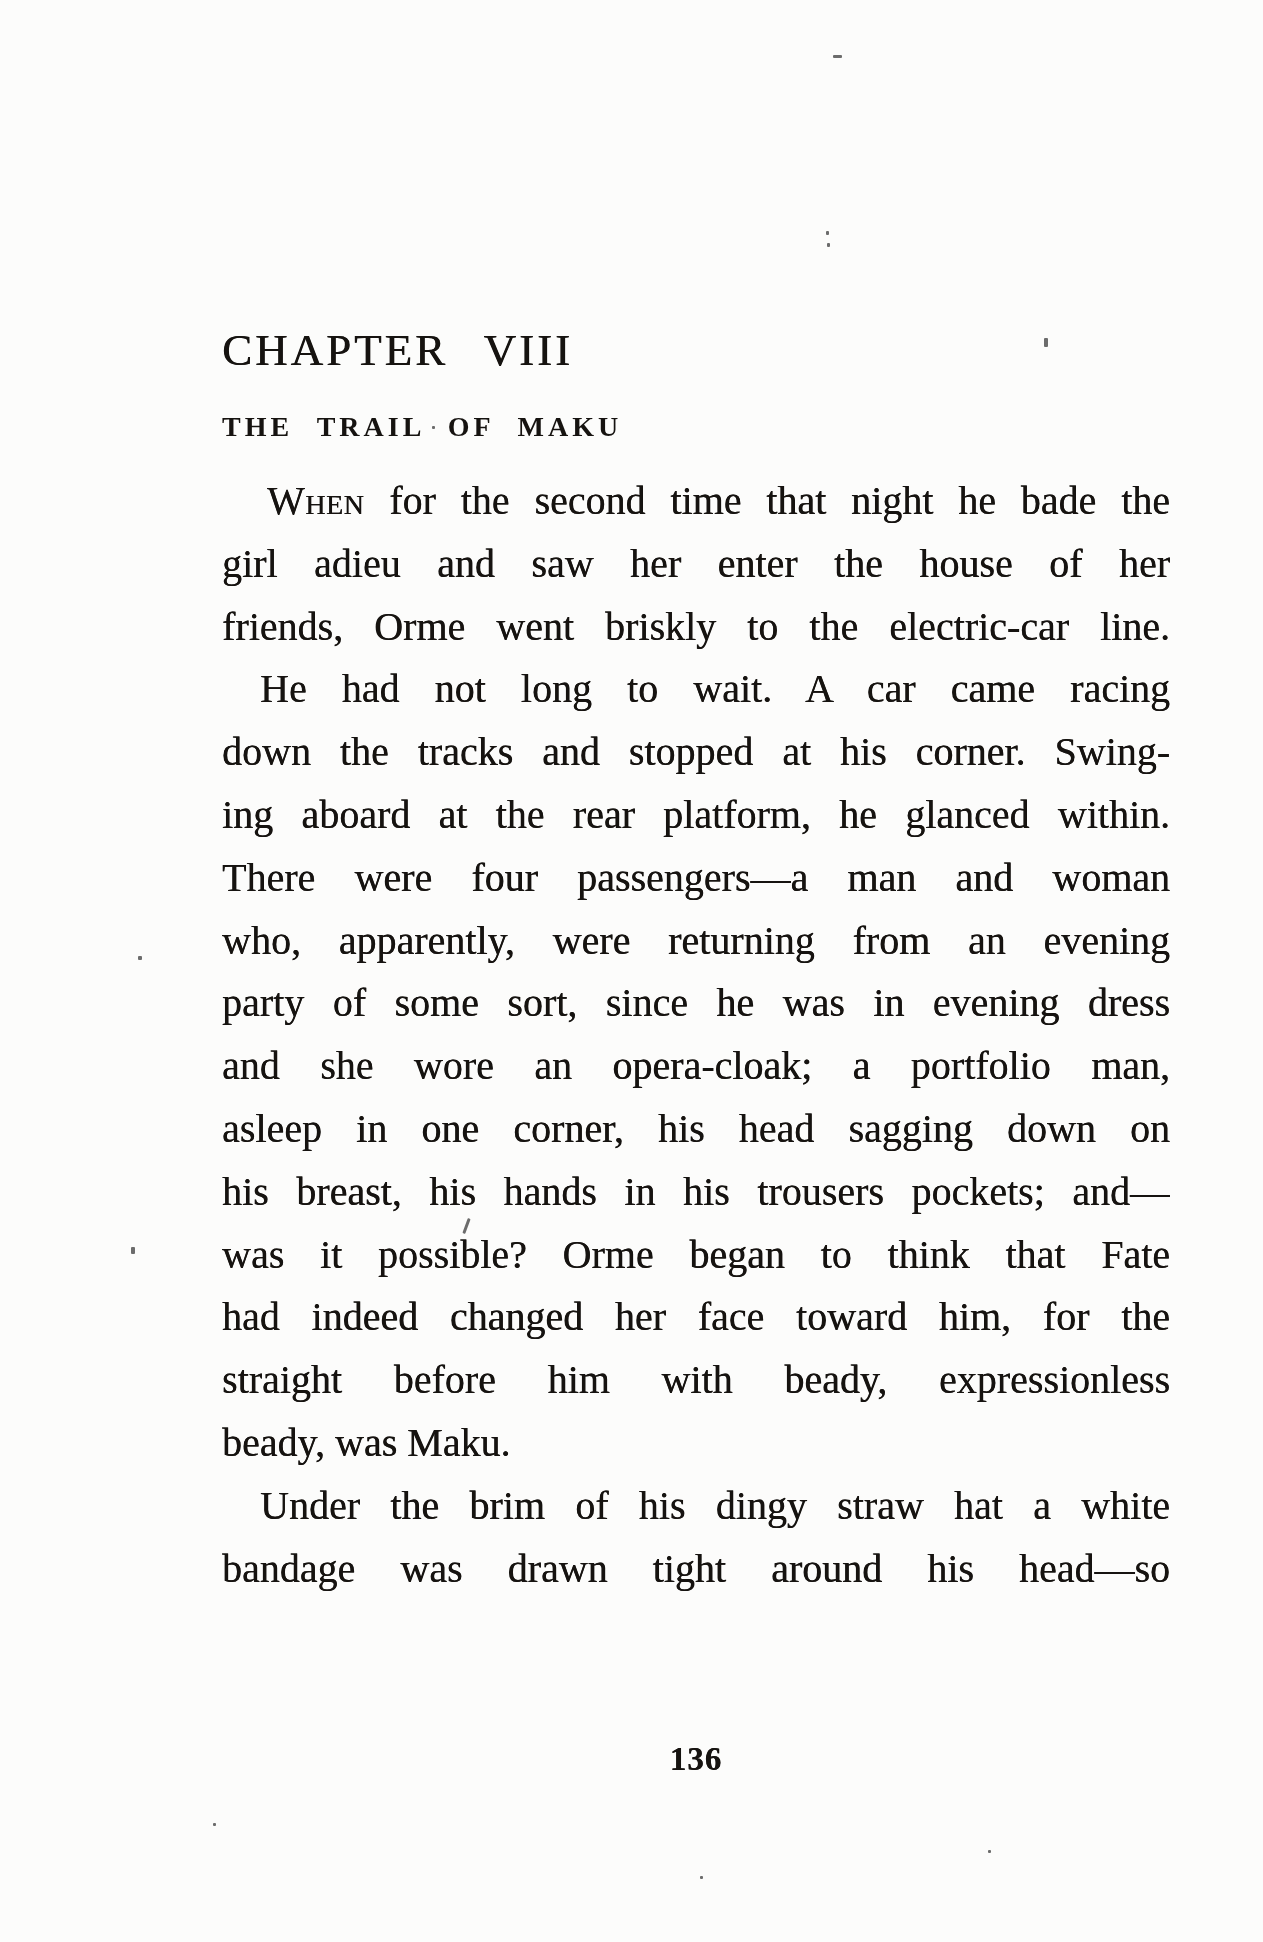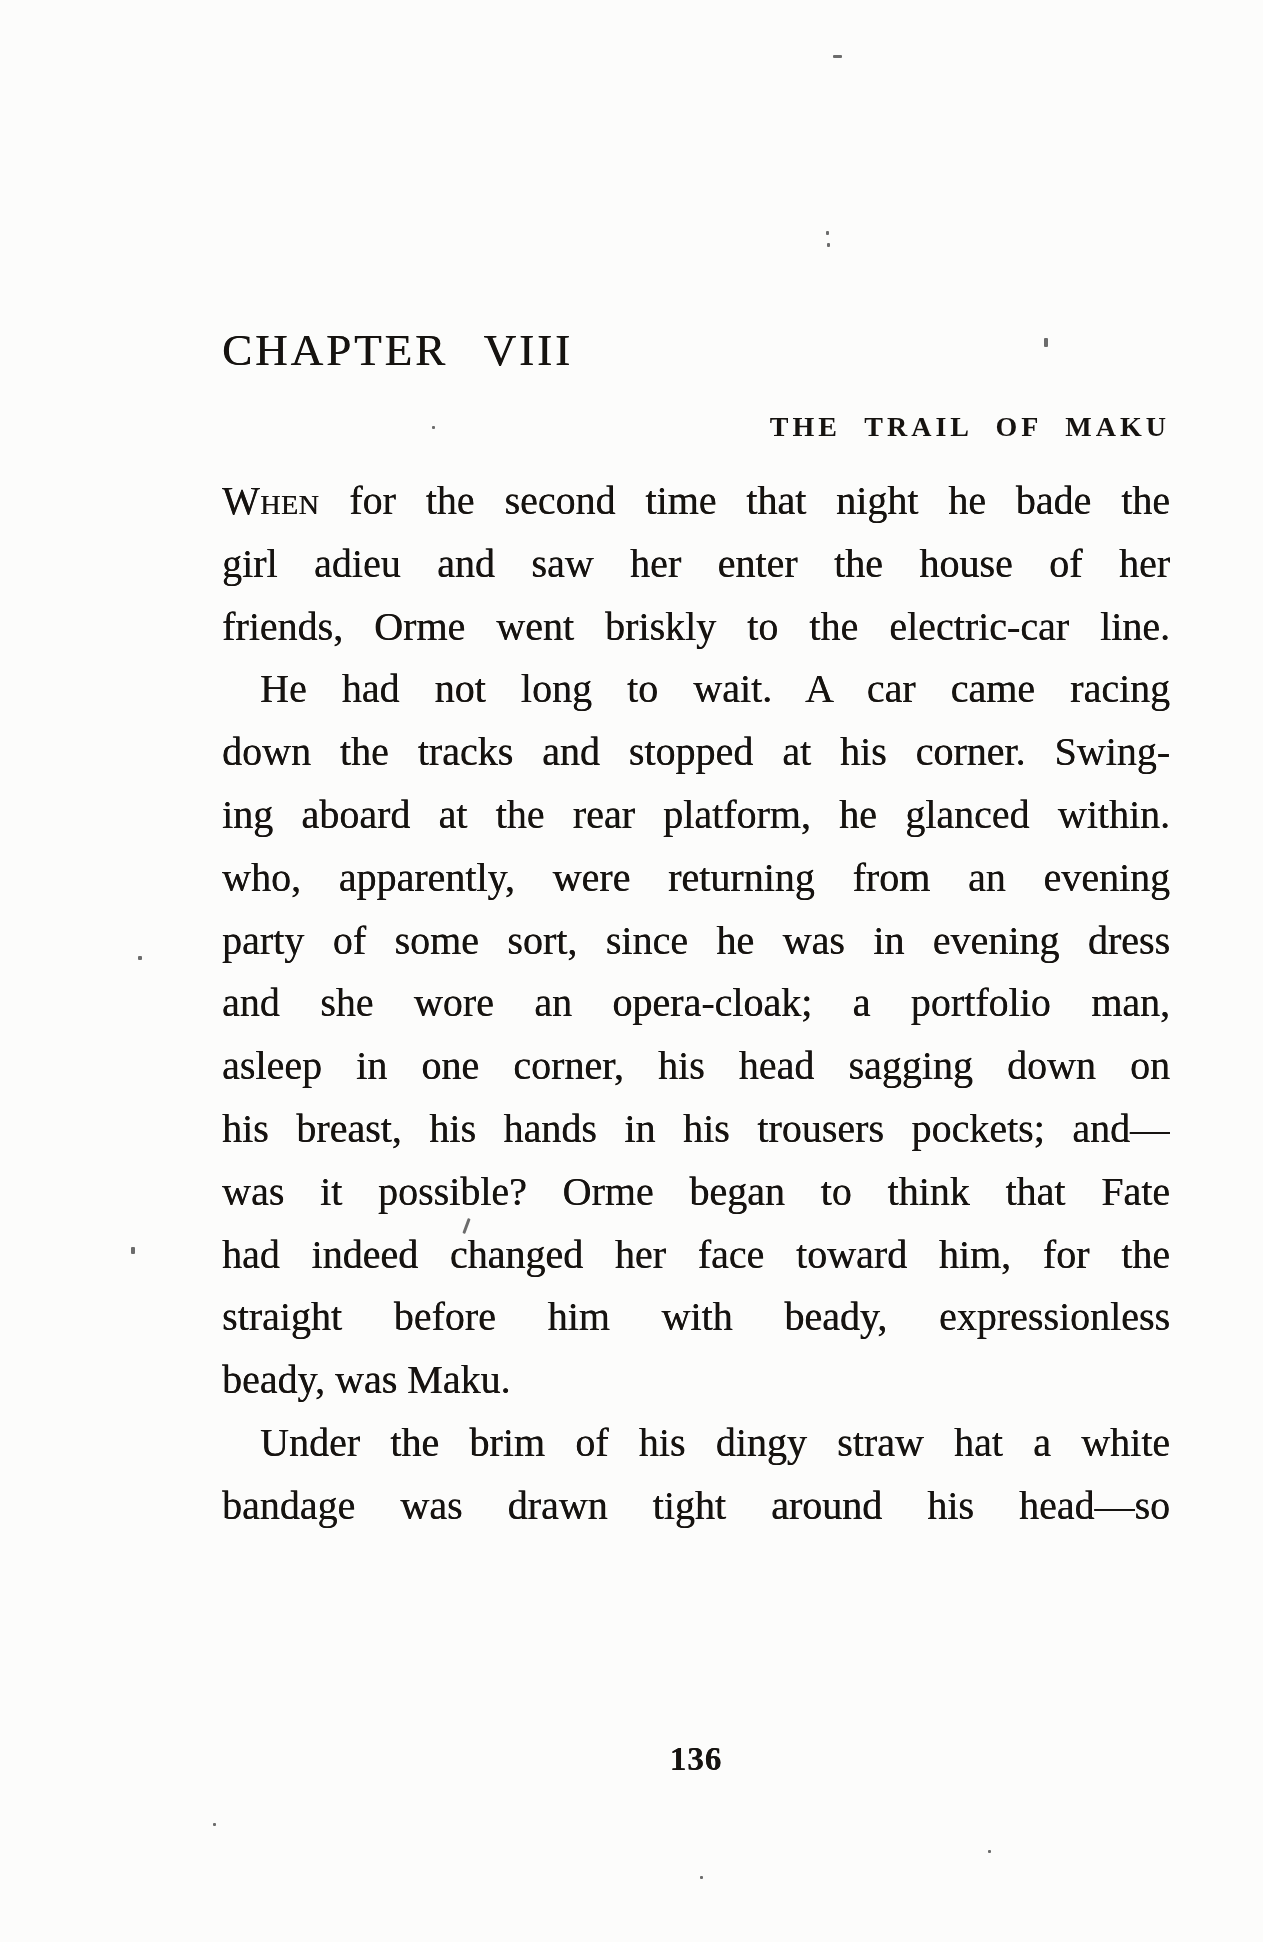--- a/index.html
+++ b/index.html
@@ -17,37 +17,37 @@
   }
   .chapter {
     position: absolute; left: 222px; width: 948px; top: 324px;
     margin: 0; text-align: left;
     font-size: 45px; font-weight: 400; line-height: 52px;
     letter-spacing: 3px; word-spacing: 22px;
     text-shadow: 0.5px 0 0 currentColor;
   }
   .subtitle {
     position: absolute; left: 222px; width: 948px; top: 410px;
-    margin: 0; text-align: right;
+    margin: 0; text-align: left;
     font-size: 28px; font-weight: 700; line-height: 34px;
     letter-spacing: 4px; word-spacing: 13px;
   }
   .bodytext {
     position: absolute; left: 222px; top: 470px; width: 948px;
   }
   .line {
     height: 62.8px; line-height: 62.8px;
     font-size: 40px;
     text-align: justify; text-align-last: justify;
     text-shadow: 0.35px 0 0 currentColor;
     overflow: hidden;
   }
   .line.noj { text-align-last: left; }
   .line.indent { text-indent: 38px; }
-  .sc { font-variant: small-caps; letter-spacing: 0.5px; }
+  .sc { font-variant: small-caps; letter-spacing: 0.5px; margin-left: 45px; }
   .pagenum {
     position: absolute; left: 222px; width: 948px; top: 1739px;
     text-align: center;
     font-size: 33px; font-weight: 700; line-height: 40px;
     letter-spacing: 1px;
     text-shadow: 0.35px 0 0 currentColor;
   }
   .speck {
     position: absolute; background: #3c3c3c; opacity: 0.75;
     border-radius: 1px;
@@ -61,20 +61,21 @@
   <h1 class="chapter">CHAPTER VIII</h1>
   <h2 class="subtitle">THE TRAIL OF MAKU</h2>
 
   <div class="bodytext">
     <div class="line"><span class="sc">When</span><span> for the second time that night he bade the</span></div>
     <div class="line">girl adieu and saw her enter the house of her</div>
     <div class="line">friends, Orme went briskly to the electric-car line.</div>
     <div class="line indent">He had not long to wait. A car came racing</div>
     <div class="line">down the tracks and stopped at his corner. Swing-</div>
     <div class="line">ing aboard at the rear platform, he glanced within.</div>
+    <div class="line">There were four passengers—a man and woman</div>
     <div class="line">who, apparently, were returning from an evening</div>
     <div class="line">party of some sort, since he was in evening dress</div>
     <div class="line">and she wore an opera-cloak; a portfolio man,</div>
     <div class="line">asleep in one corner, his head sagging down on</div>
     <div class="line">his breast, his hands in his trousers pockets; and—</div>
     <div class="line">was it possible? Orme began to think that Fate</div>
     <div class="line">had indeed changed her face toward him, for the</div>
     <div class="line">straight before him with beady, expressionless</div>
     <div class="line noj">beady, was Maku.</div>
     <div class="line indent">Under the brim of his dingy straw hat a white</div>

